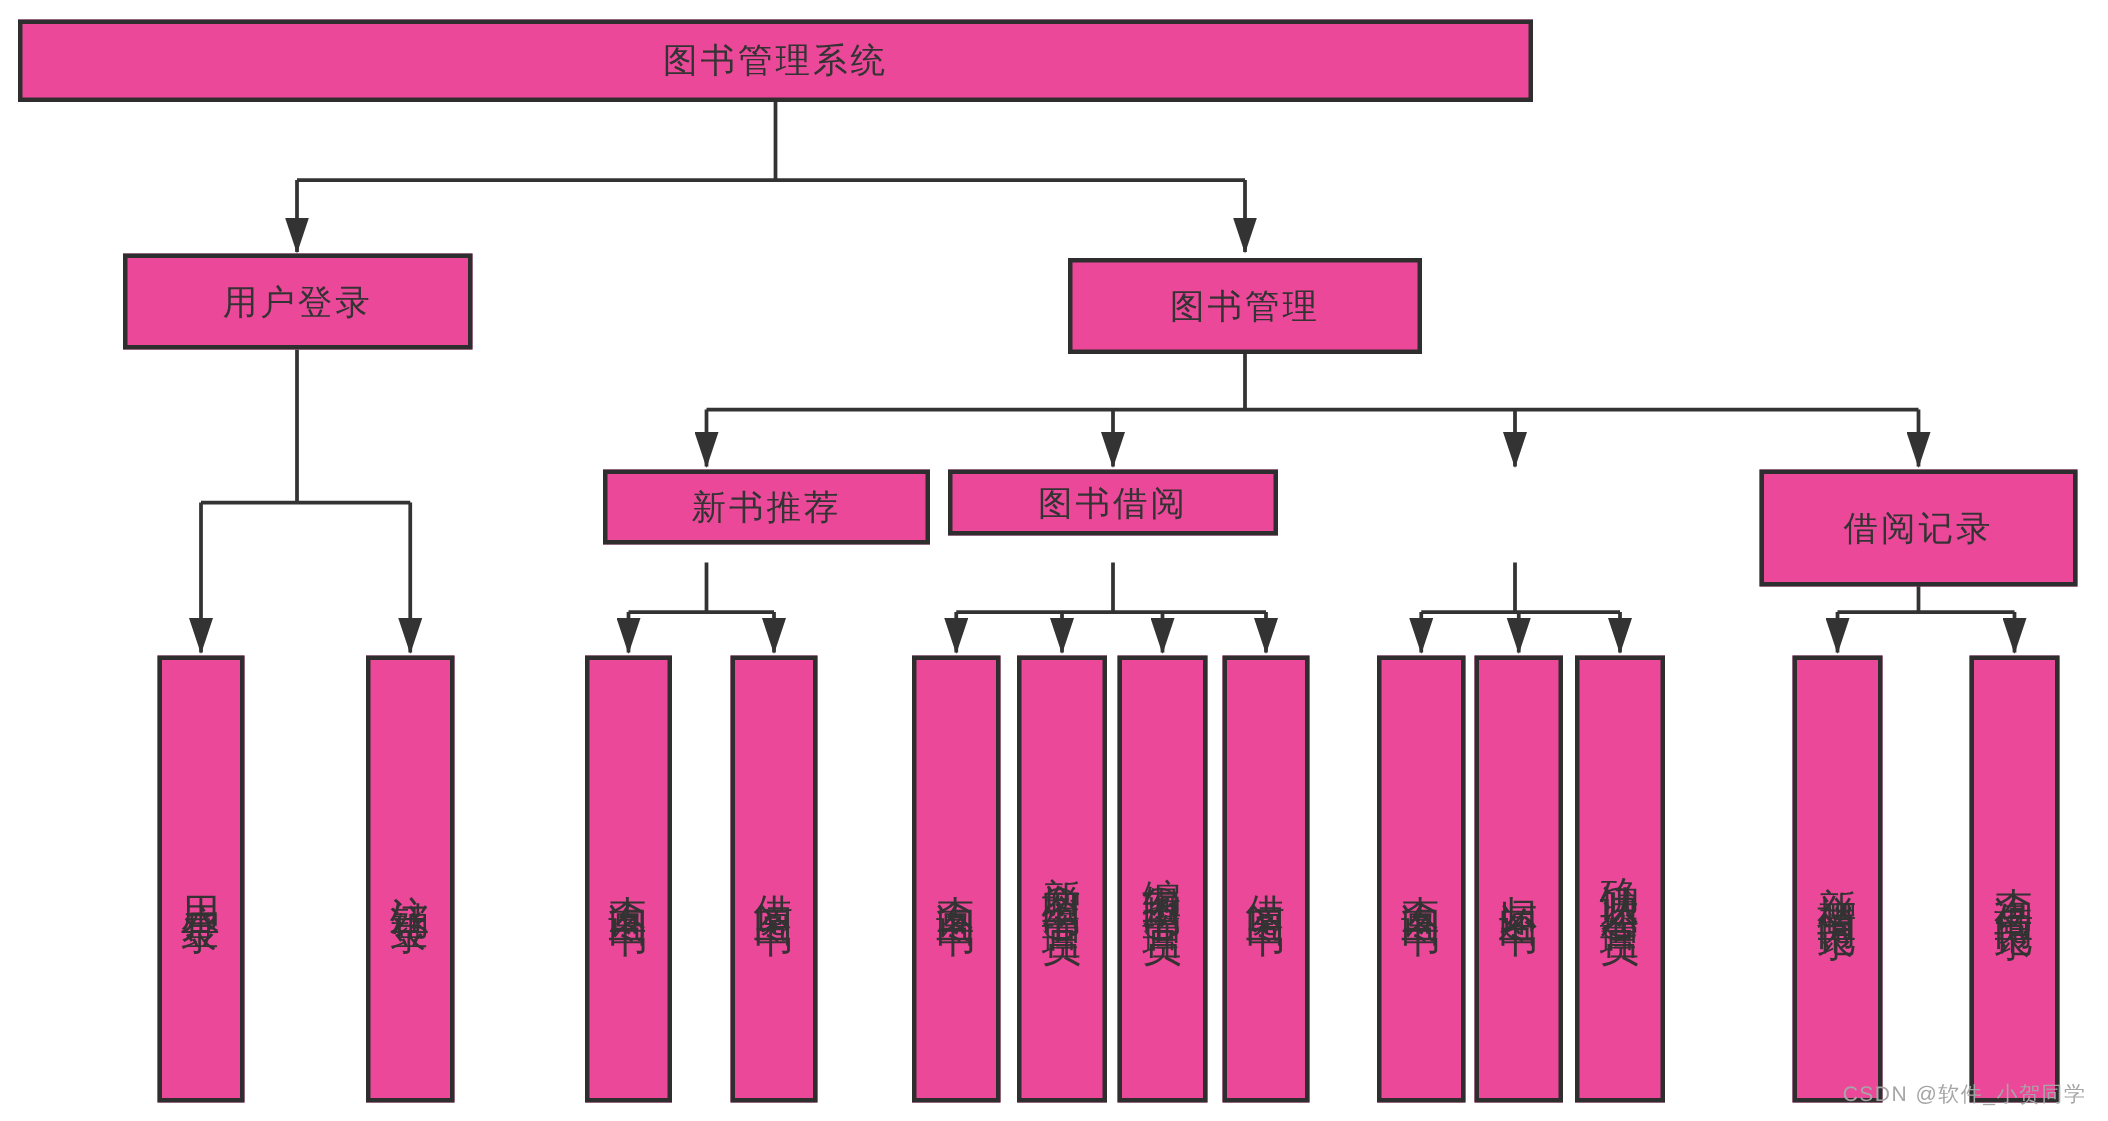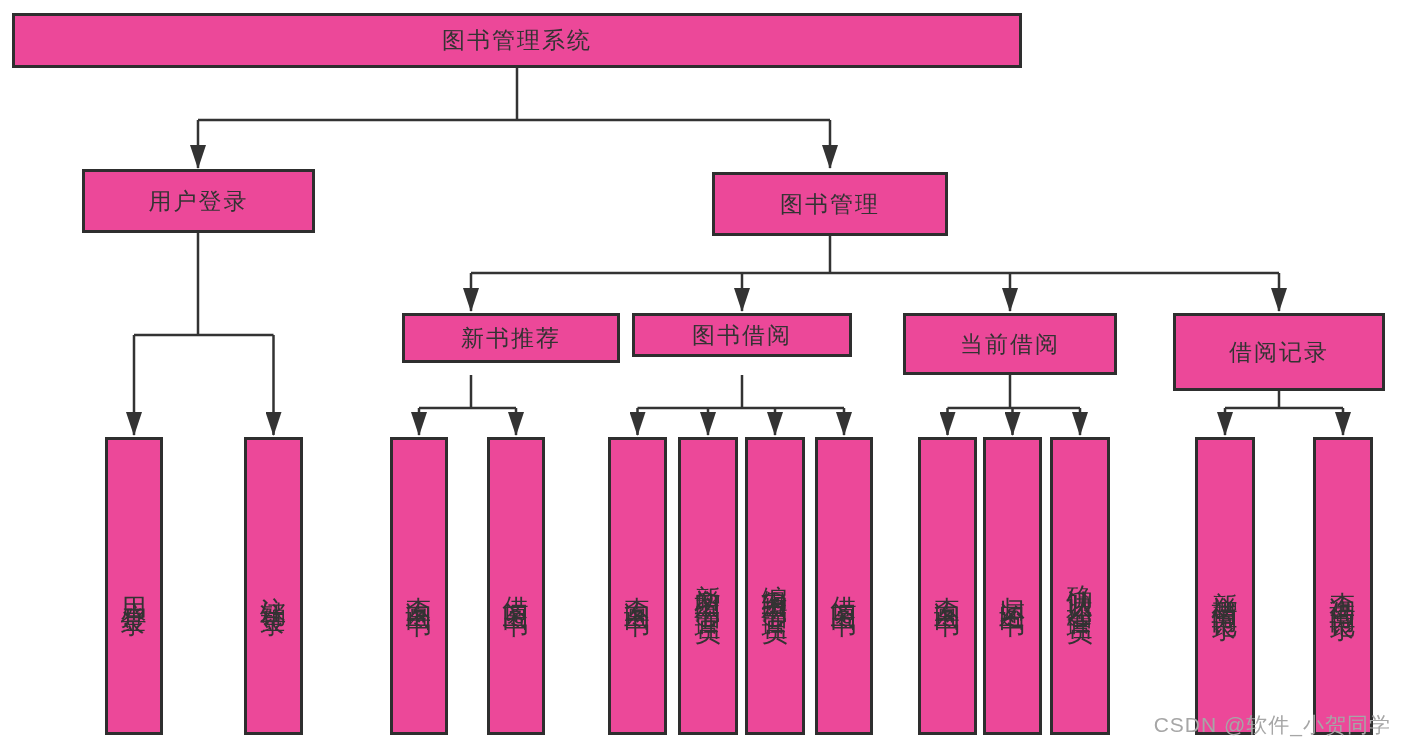--- a/index.html
+++ b/index.html
@@ -43,21 +43,21 @@
     writing-mode: vertical-rl;
     text-orientation: mixed;
     font-size: 26px;
     letter-spacing: 5px;
     line-height: 1;
   }
   .watermark {
     position: absolute;
     right: 14px;
     bottom: 8px;
-    font-size: 21px;
+    font-size: 14px;
     color: #a6a6a6;
     letter-spacing: 1px;
     white-space: nowrap;
   }
 </style>
 </head>
 <body>
 
 <div class="stage">
 
@@ -111,21 +111,20 @@
     </g>
   </svg>
 
   <div class="box h-box" style="left:12px; top:13px; width:1010px; height:55px;">图书管理系统</div>
 
   <div class="box h-box" style="left:82px; top:169px; width:233px; height:64px;">用户登录</div>
   <div class="box h-box" style="left:712px; top:172px; width:236px; height:64px;">图书管理</div>
 
   <div class="box h-box" style="left:362px; top:313px; width:218px; height:50px;margin-left:40px;">新书推荐</div>
   <div class="box h-box" style="left:632px; top:313px; width:220px; height:44px;">图书借阅</div>
-  <div class="box h-box" style="left:903px; top:313px; width:214px; height:62px;">当前借阅</div>
   <div class="box h-box" style="left:1173px; top:313px; width:212px; height:78px;">借阅记录</div>
 
   <div class="box v-box" style="left:105px; top:437px; width:58px; height:298px;">用户登录</div>
   <div class="box v-box" style="left:244px; top:437px; width:59px; height:298px;">注销登录</div>
 
   <div class="box v-box" style="left:390px; top:437px; width:58px; height:298px;">查询图书</div>
   <div class="box v-box" style="left:487px; top:437px; width:58px; height:298px;">借阅图书</div>
 
   <div class="box v-box" style="left:608px; top:437px; width:59px; height:298px;">查询图书</div>
   <div class="box v-box" style="left:678px; top:437px; width:60px; height:298px;">新增图书（管理员）</div>

